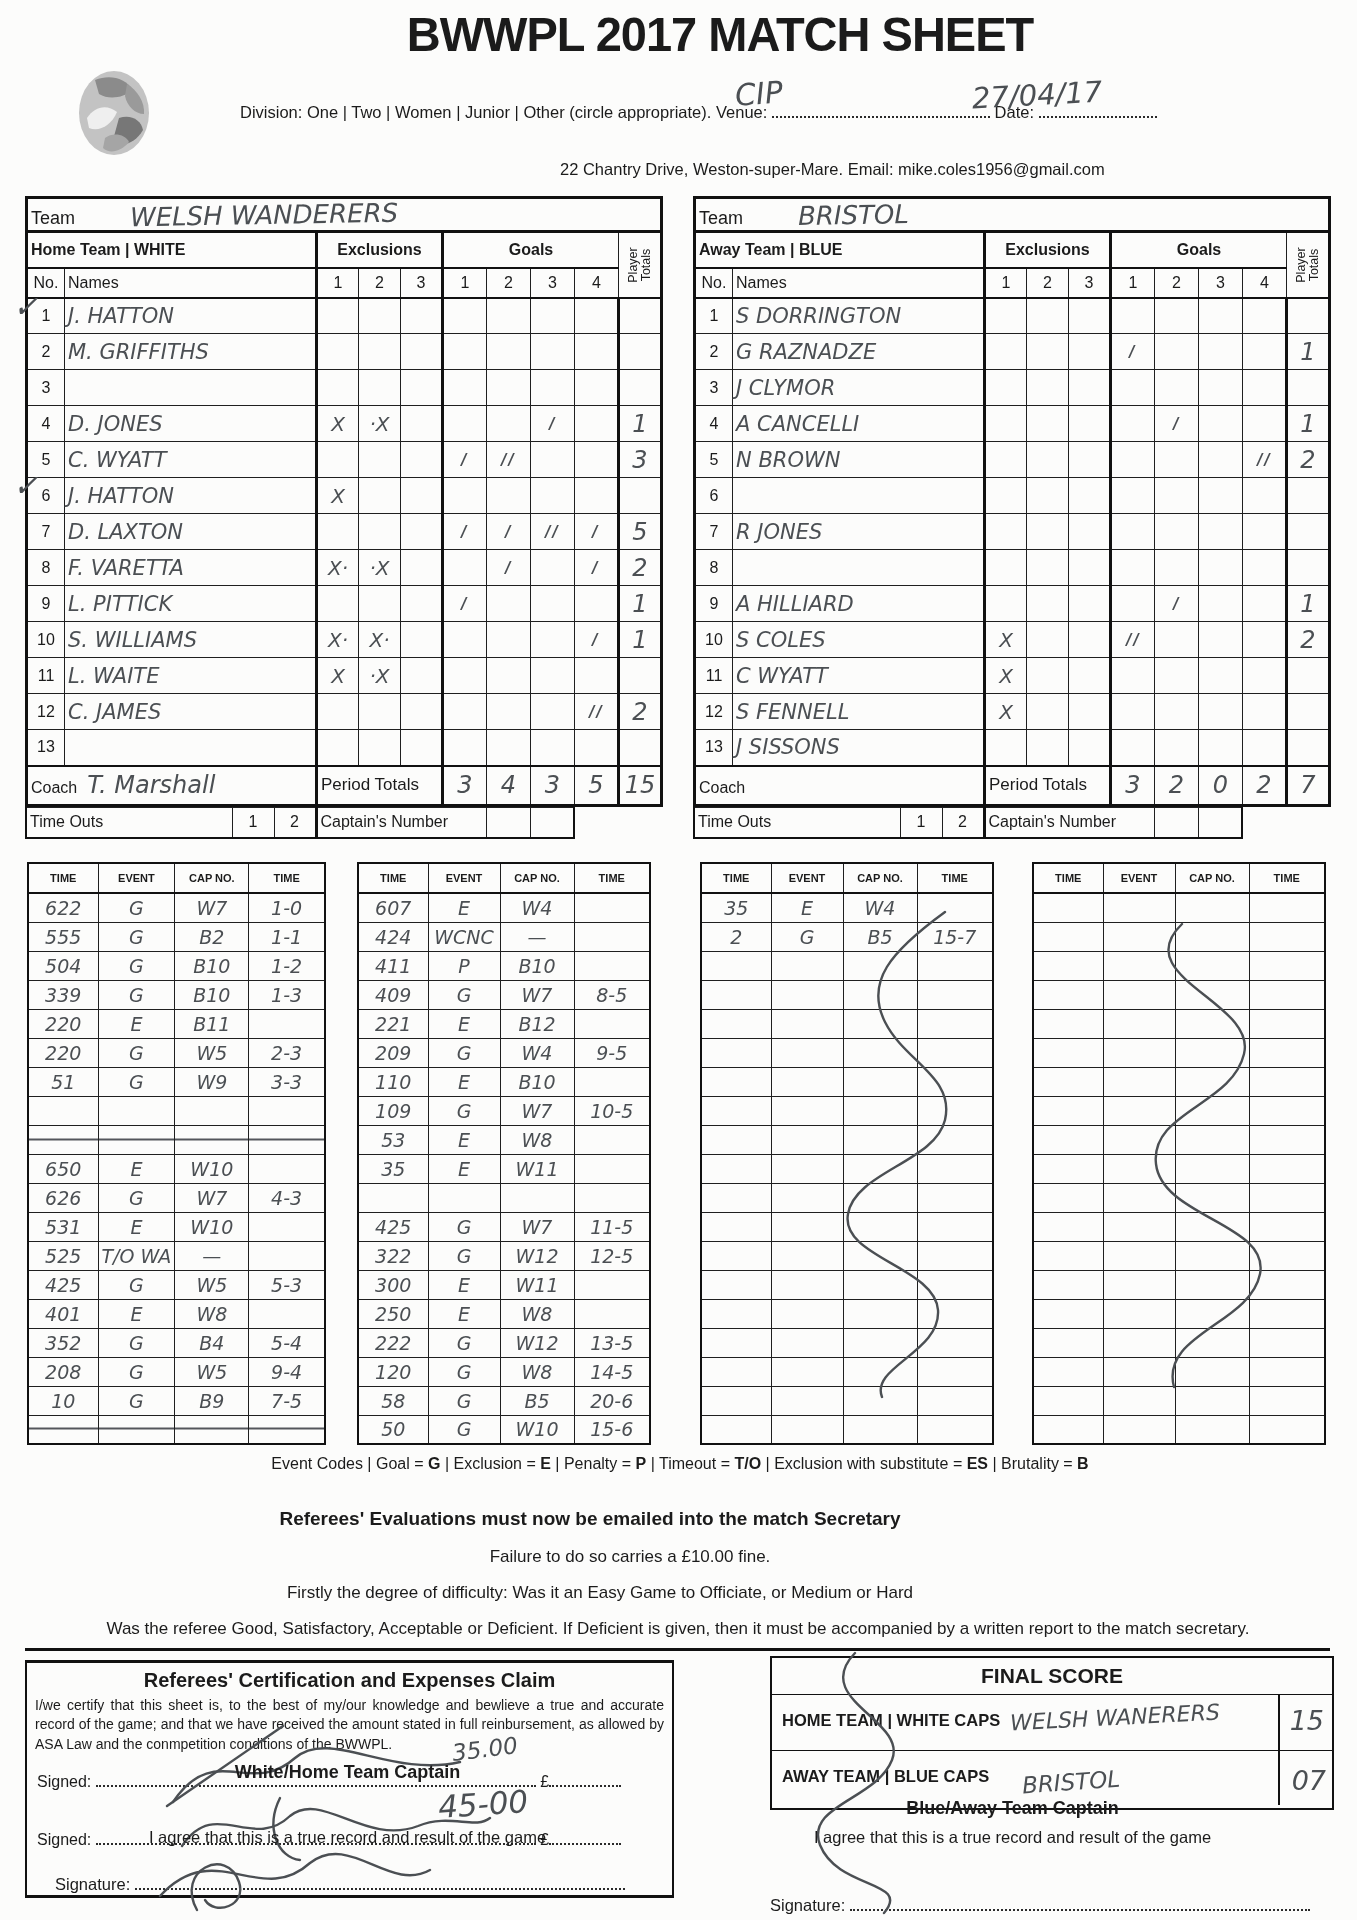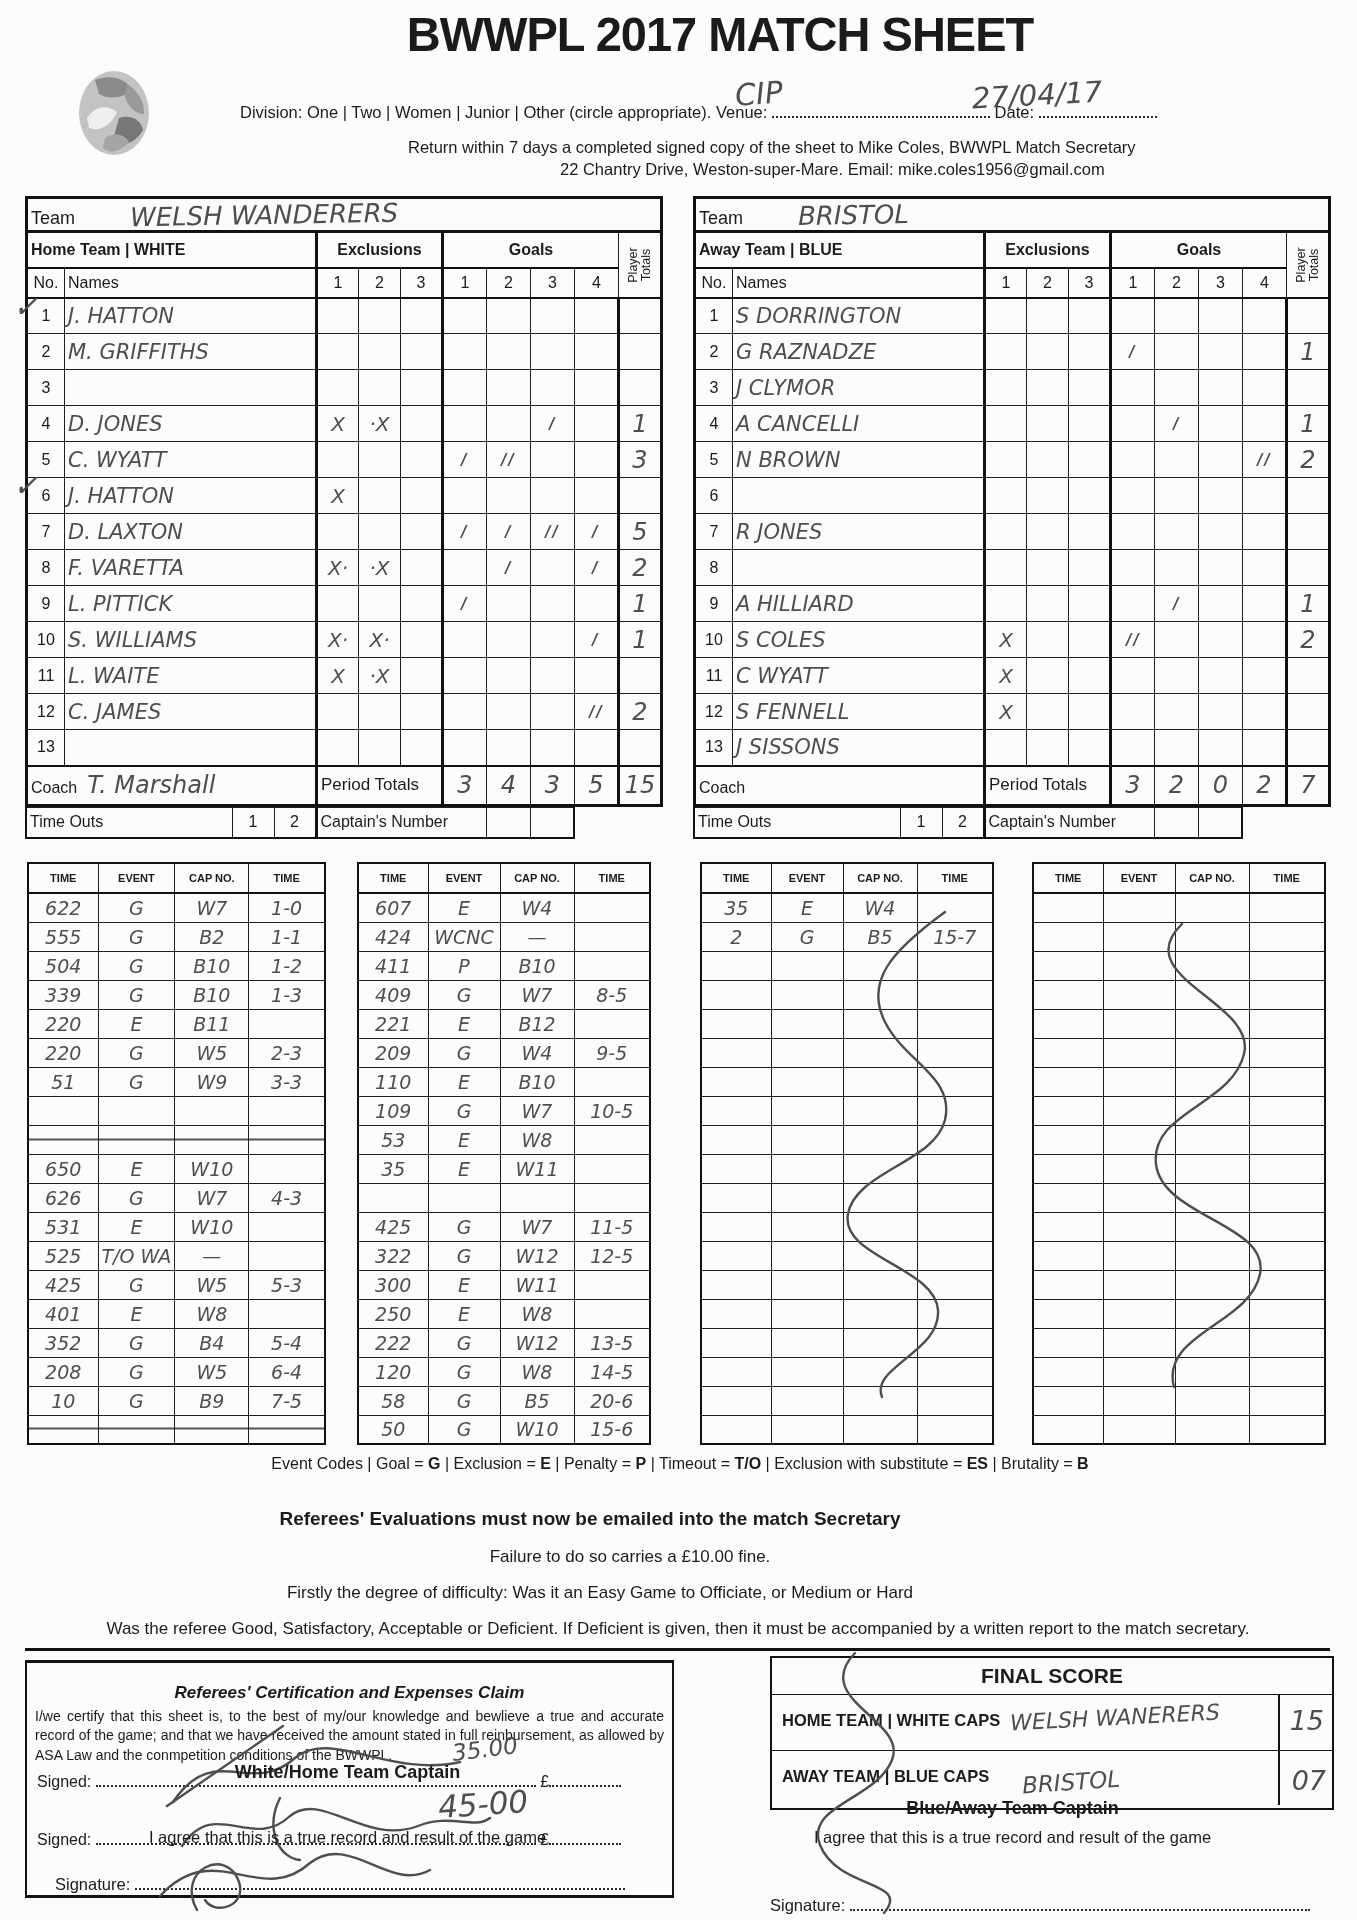--- a/index.html
+++ b/index.html
@@ -68,21 +68,20 @@
 
   <div class="abs" style="left:240px;top:100px;font-size:16.5px;">
     <span>Division: One | Two | Women | Junior | Other (circle appropriate). Venue:</span>
     <span class="dots" style="width:218px;"></span>
     <span>Date:</span>
     <span class="dots" style="width:118px;"></span>
   </div>
   <div class="abs hw" style="left:735px;top:76px;font-size:30px;transform:rotate(-5deg);">CIP</div>
   <div class="abs hw" style="left:972px;top:78px;font-size:29px;transform:rotate(-3deg);white-space:nowrap;">27/04/17</div>
 
-  <div class="abs" style="left:408px;top:138px;font-size:16.5px;">Return within 7 days a completed signed copy of the sheet to Mike Coles, BWWPL Match Secretary</div>
   <div class="abs" style="left:560px;top:160px;font-size:16.5px;">22 Chantry Drive, Weston-super-Mare. Email: mike.coles1956@gmail.com</div>
 
   <div class="abs" style="left:25px;top:196px;" id="home-roster">
       <table class="sheet roster">
         <colgroup>
           <col style="width: 38px;">
           <col style="width: 168px;">
           <col style="width: 42px;">
           <col style="width: 42px;">
           <col style="width: 42px;">
@@ -641,21 +640,21 @@
           <tr style="height: 29px;">
             <td class="ec"><span class="hw ev">352</span></td>
             <td class="ec"><span class="hw ev">G</span></td>
             <td class="ec"><span class="hw ev">B4</span></td>
             <td class="ec"><span class="hw ev">5-4</span></td>
           </tr>
           <tr style="height: 29px;">
             <td class="ec"><span class="hw ev">208</span></td>
             <td class="ec"><span class="hw ev">G</span></td>
             <td class="ec"><span class="hw ev">W5</span></td>
-            <td class="ec"><span class="hw ev">6-4</span></td>
+            <td class="ec"><span class="hw ev">9-4</span></td>
           </tr>
           <tr style="height: 29px;">
             <td class="ec"><span class="hw ev">10</span></td>
             <td class="ec"><span class="hw ev">G</span></td>
             <td class="ec"><span class="hw ev">B9</span></td>
             <td class="ec"><span class="hw ev">7-5</span></td>
           </tr>
           <tr class="strike" style="height: 29px;">
             <td class="ec"></td>
             <td class="ec"></td>
@@ -1072,21 +1071,21 @@
   <div class="abs ctr" style="left:60px;top:1455px;width:1240px;font-size:16px;" id="event-codes"><span>Event Codes</span><span>  |  </span><span>Goal = </span><span class="bold">G</span><span>  |  </span><span>Exclusion = </span><span class="bold">E</span><span>  |  </span><span>Penalty = </span><span class="bold">P</span><span>  |  </span><span>Timeout = </span><span class="bold">T/O</span><span>  |  </span><span>Exclusion with substitute = </span><span class="bold">ES</span><span>  |  </span><span>Brutality = </span><span class="bold">B</span></div>
 
   <div class="notice bold" style="left:60px;top:1508px;width:1060px;font-size:19px;">Referees' Evaluations must now be emailed into the match Secretary</div>
   <div class="notice" style="left:100px;top:1547px;width:1060px;font-size:17px;">Failure to do so carries a £10.00 fine.</div>
   <div class="notice" style="left:18px;top:1619px;width:1320px;font-size:17px;">Was the referee Good, Satisfactory, Acceptable or Deficient. If Deficient is given, then it must be accompanied by a written report to the match secretary.</div>
   <div class="notice" style="left:70px;top:1583px;width:1060px;font-size:17px;">Firstly the degree of difficulty: Was it an Easy Game to Officiate, or Medium or Hard</div>
 
   <div class="rule" style="left:25px;top:1648px;width:1305px;height:2.5px;"></div>
 
   <div class="abs certbox" style="left:25px;top:1660px;width:645px;height:232px;">
-    <div class="ctr bold" style="margin-top:20px;font-size:17px;font-style:italic;">Referees' Certification and Expenses Claim</div>
+    <div class="ctr bold" style="margin-top:6px;font-size:20px;">Referees' Certification and Expenses Claim</div>
     <div style="margin:4px 8px 0 8px;font-size:14px;line-height:1.38;text-align:justify;">I/we certify that this sheet is, to the best of my/our knowledge and bewlieve a true and accurate record of the game; and that we have received the amount stated in full reinbursement, as allowed by ASA Law and the conmpetition conditions of the BWWPL.</div>
     <div class="abs" style="left:10px;top:106px;font-size:16px;">
       <span>Signed:</span>
       <span class="dots" style="width:440px;"></span>
       <span>£</span><span class="dots" style="width:72px;"></span>
     </div>
     <div class="abs" style="left:10px;top:164px;font-size:16px;">
       <span>Signed:</span>
       <span class="dots" style="width:440px;"></span>
       <span>£</span><span class="dots" style="width:72px;"></span>

